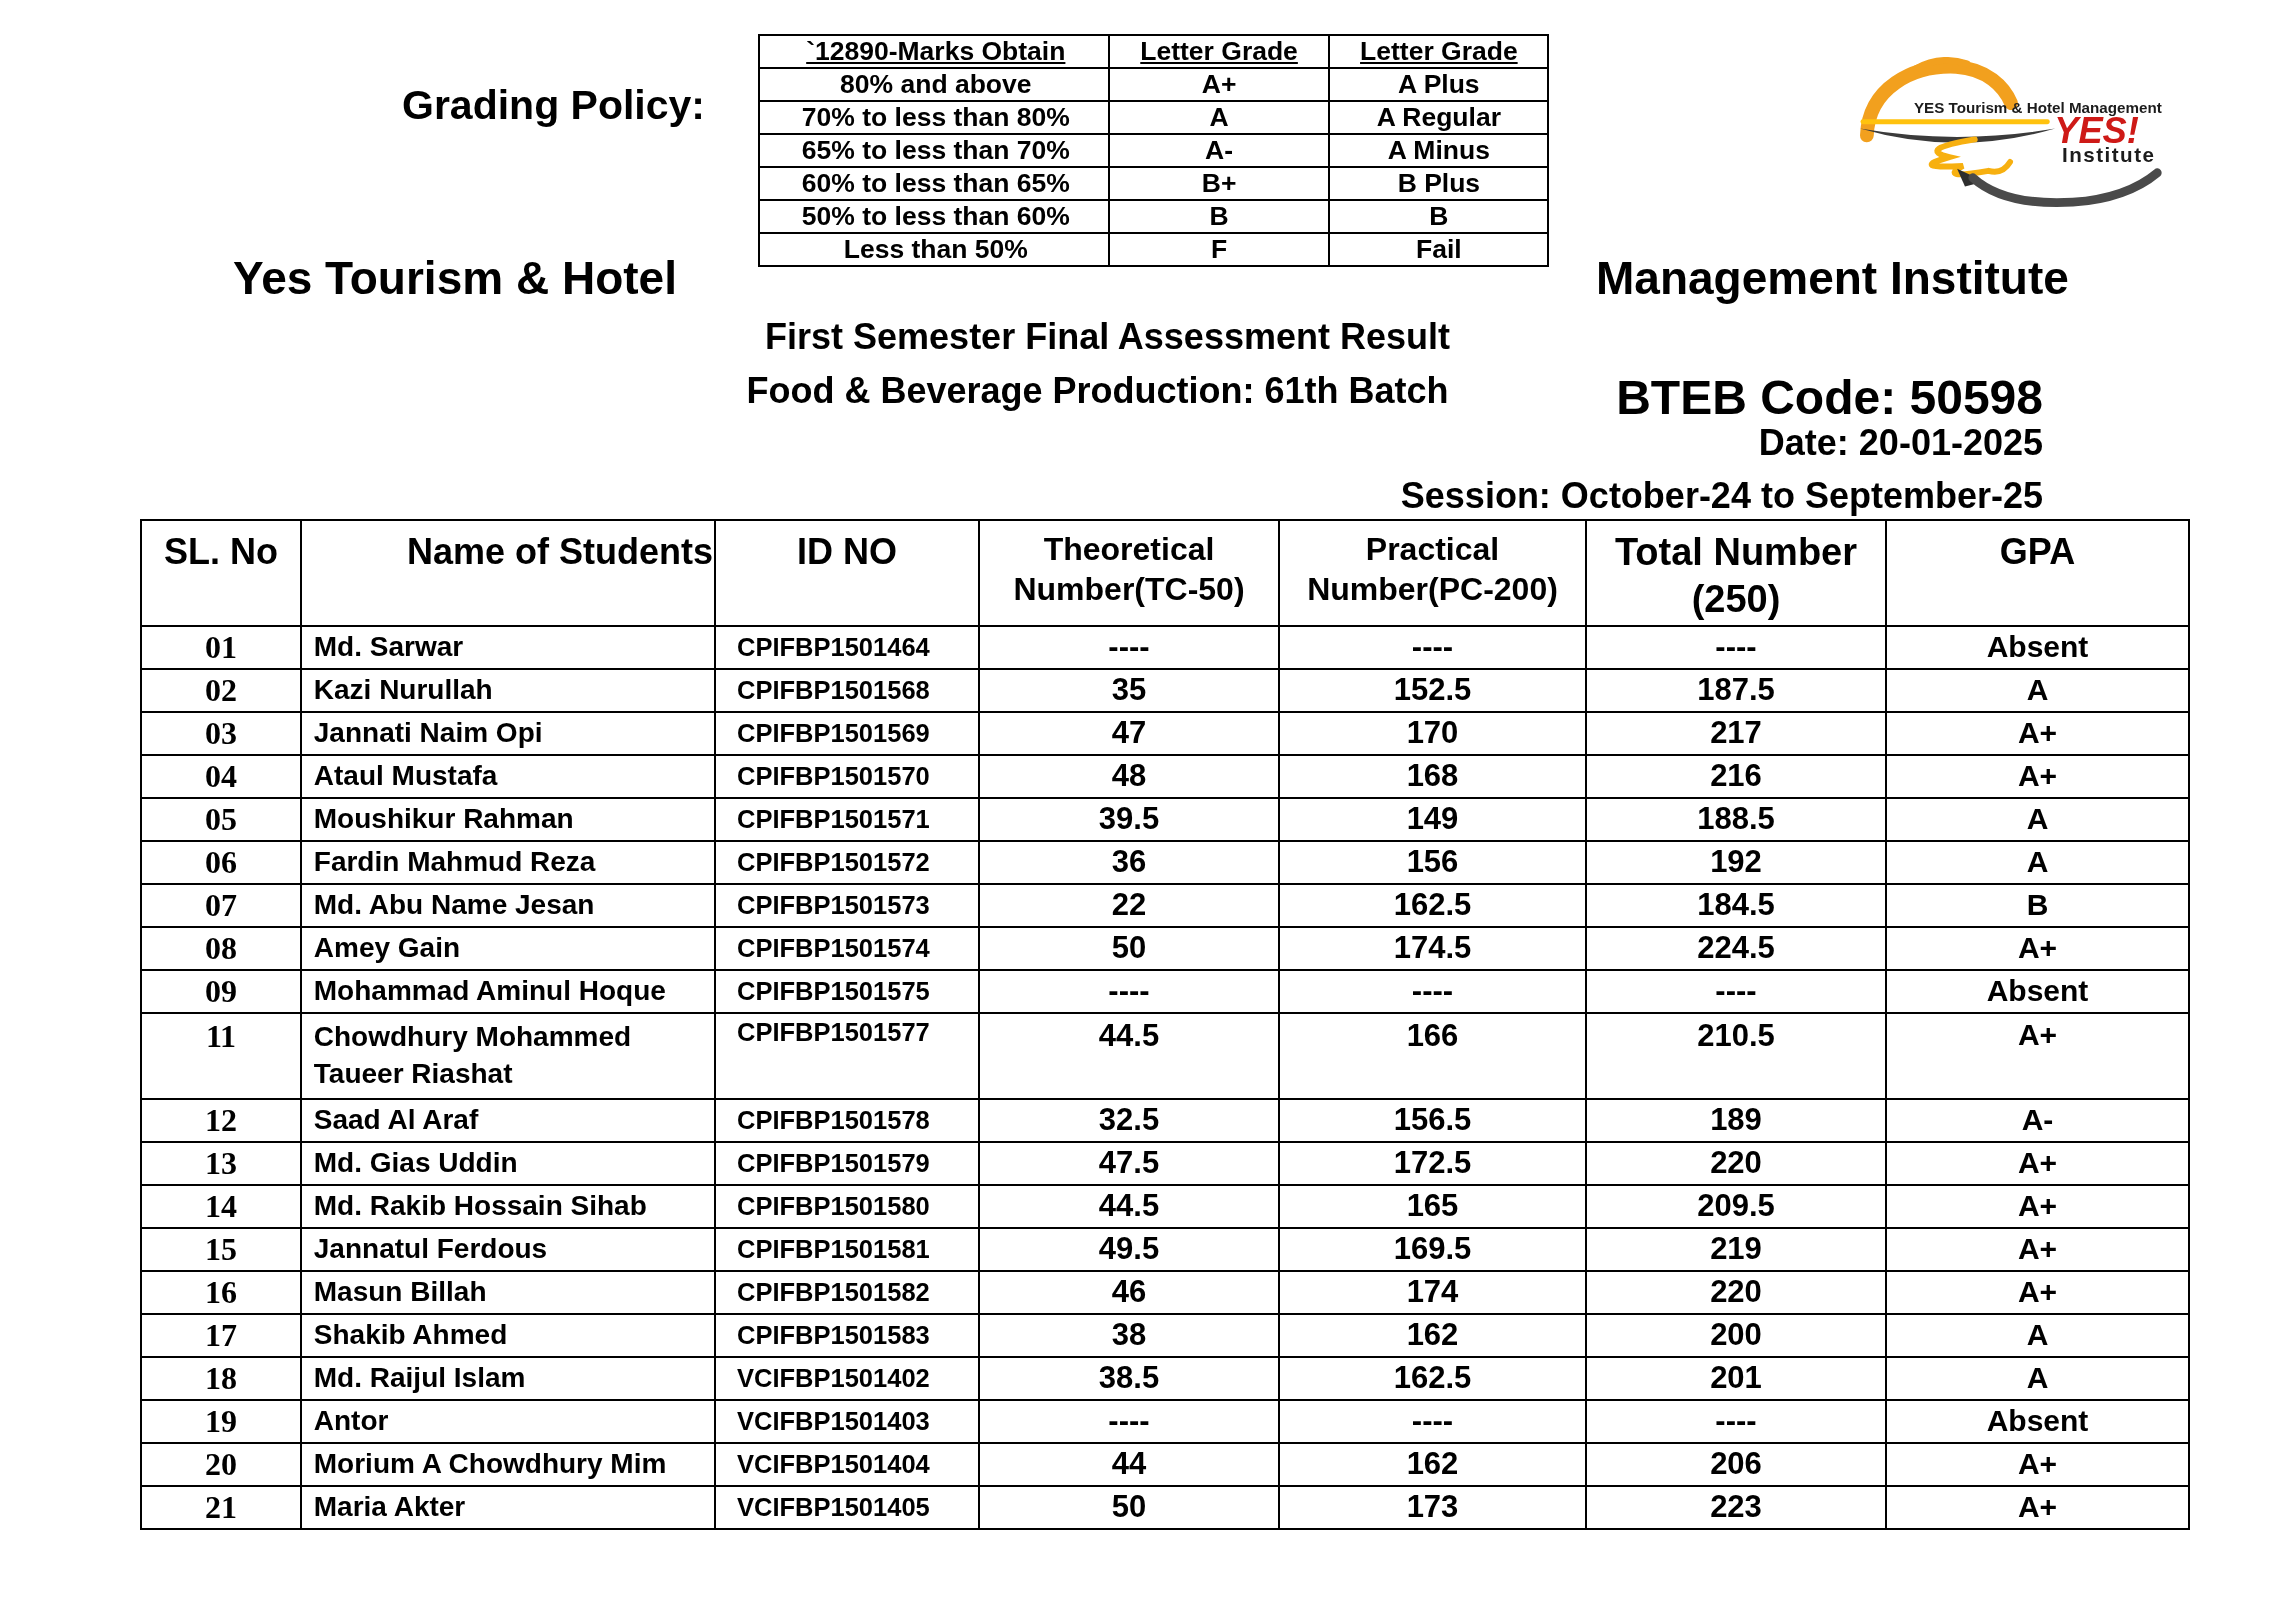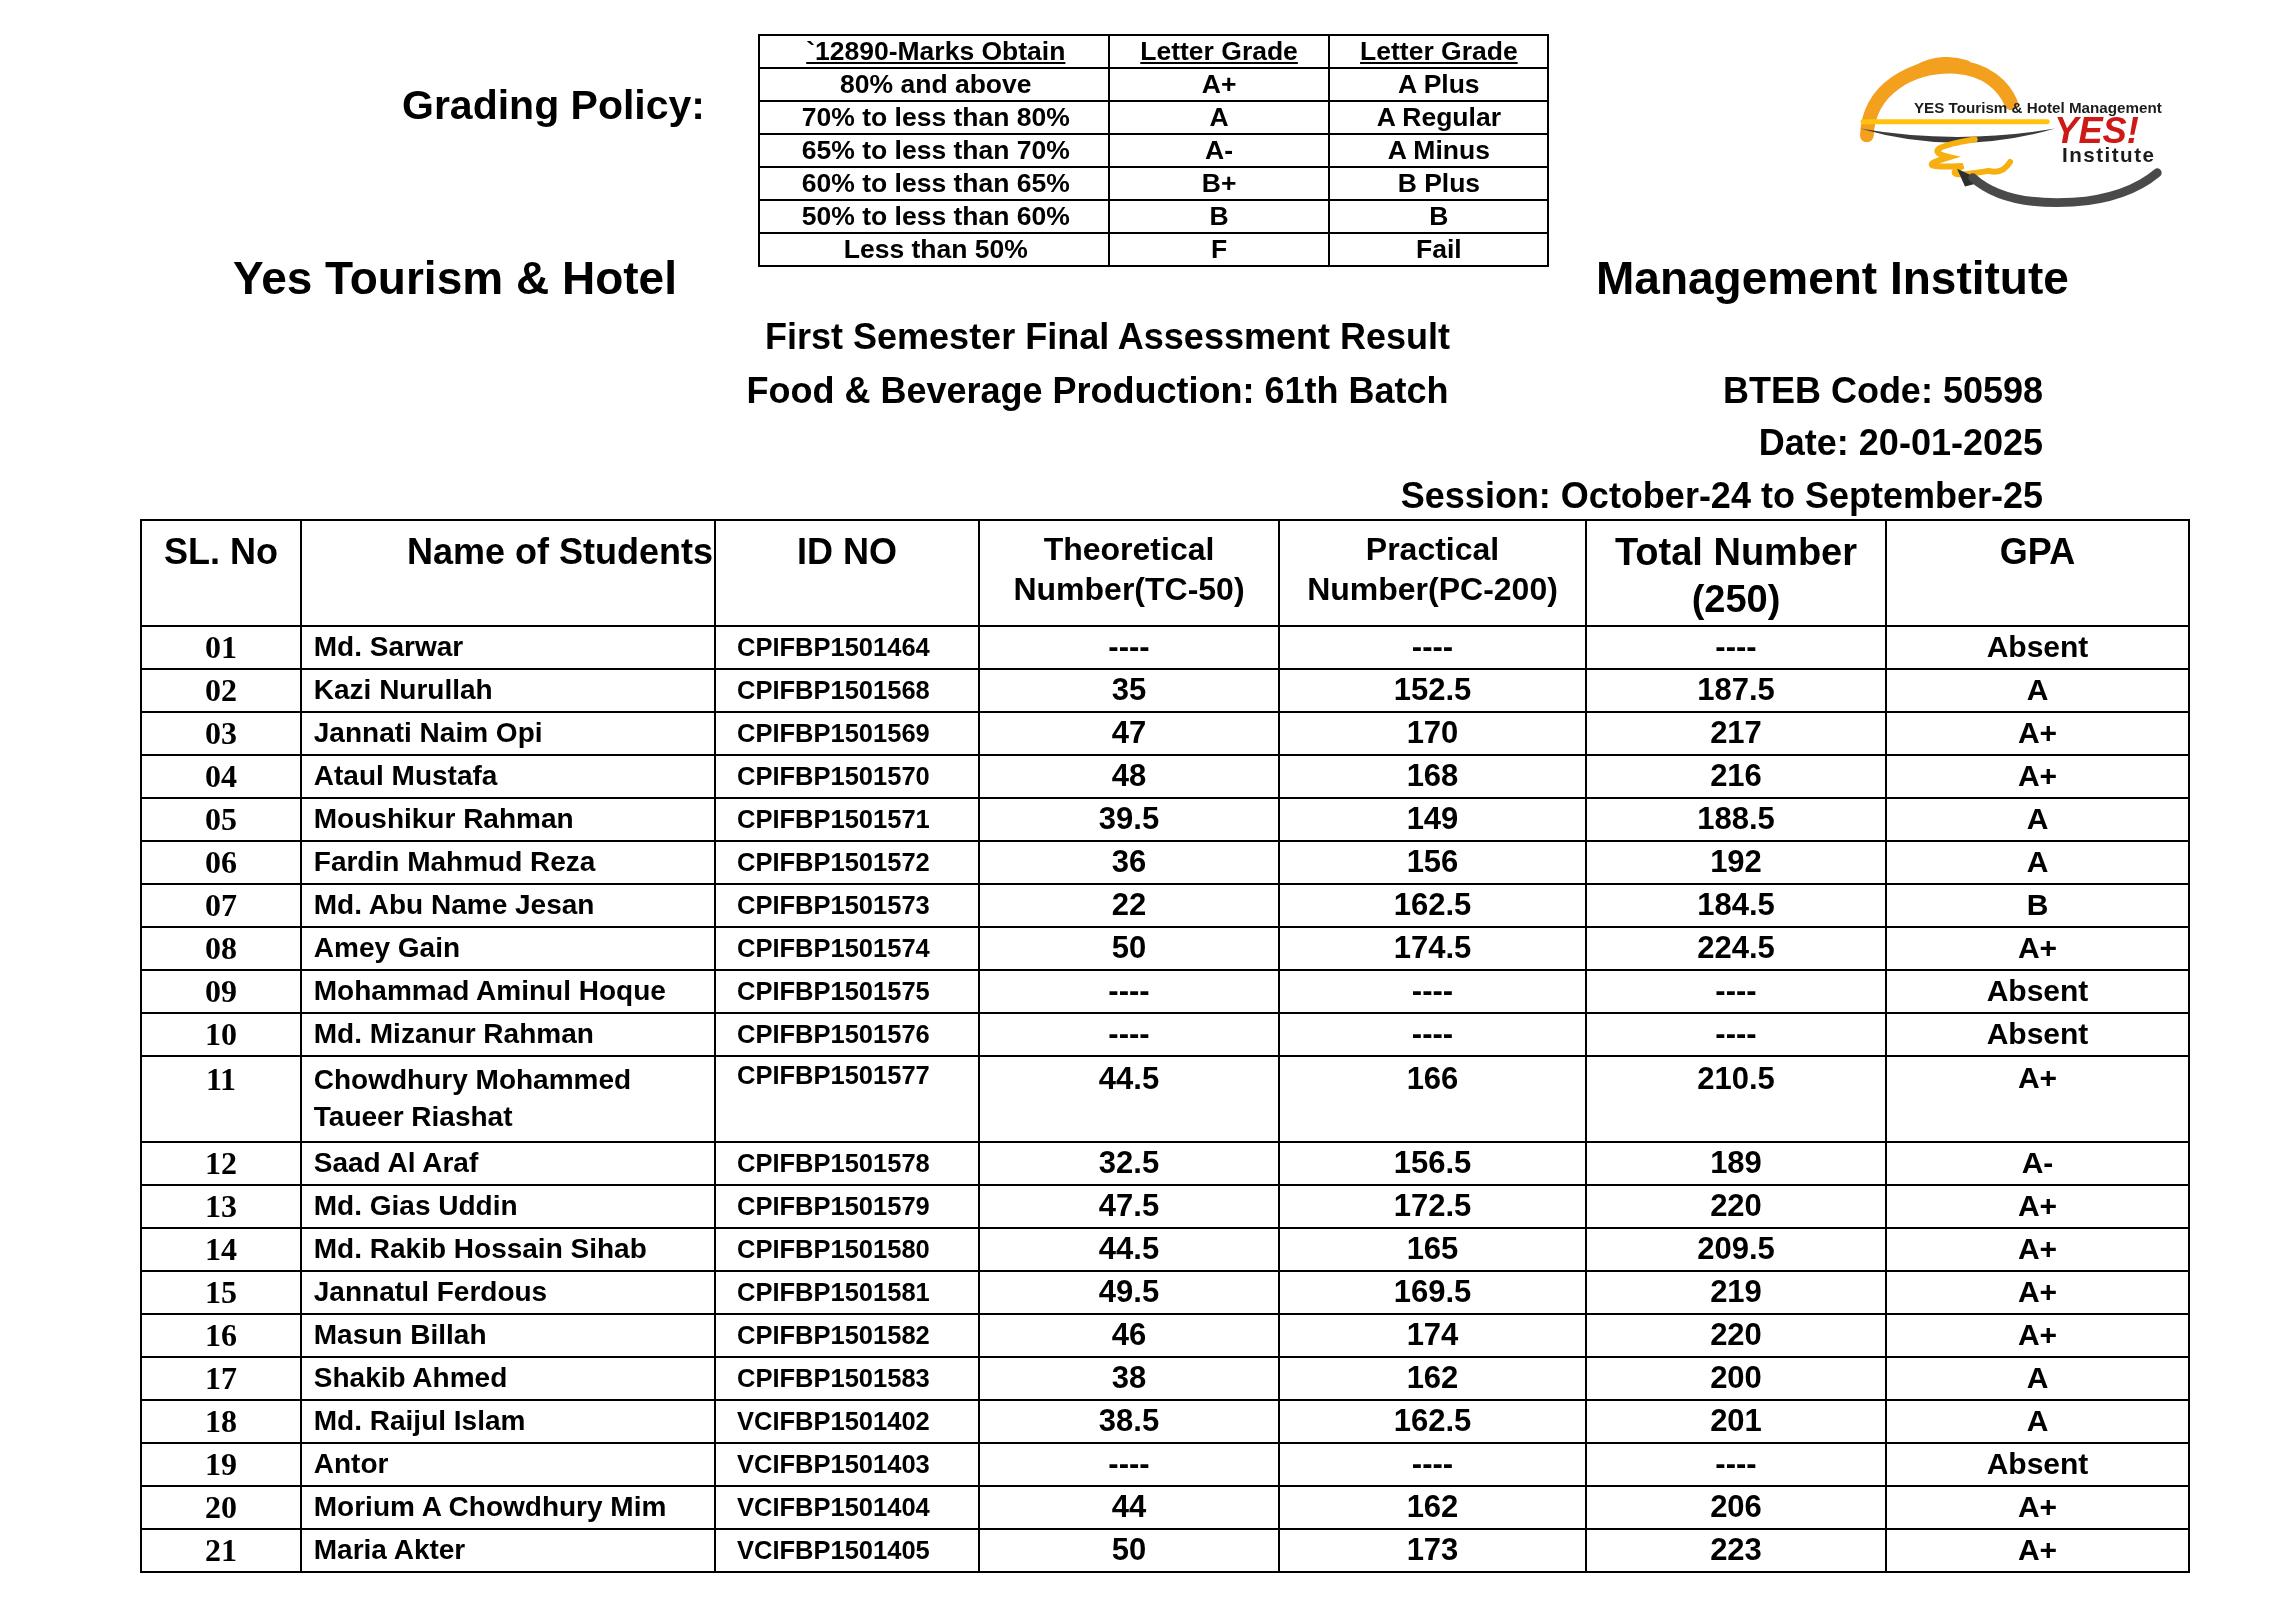--- a/index.html
+++ b/index.html
@@ -9,21 +9,21 @@
     overflow:hidden;
   }
   .abs { position:absolute; }
 
   
   .grading-label { left:402px; top:82px; font-size:41px; letter-spacing:0; }
   .title-left  { left:233px;  top:251px; font-size:46px; }
   .title-right { left:1596px; top:251px; font-size:46px; }
   .subtitle1 { left:743px; top:316px; width:729px; text-align:center; font-size:36px; }
   .subtitle2 { left:733px; top:370px; width:729px; text-align:center; font-size:36px; }
-  .bteb    { left:1568px; top:370px; width:475px; text-align:right; font-size:36px; }
+  .bteb    { left:1568px; top:370px; width:475px; text-align:right; font-size:48px; }
   .date    { left:1568px; top:422px; width:475px; text-align:right; font-size:36px; }
   .session { left:1274px; top:475px; width:769px; text-align:right; font-size:36px; }
 
   
   .grading-table { left:758px; top:34px; border-collapse:collapse; table-layout:fixed; }
   .grading-table th, .grading-table td {
     border:2px solid #000; font-size:26.5px; font-weight:700;
     height:30px; padding:0 5.9px; overflow:hidden; white-space:nowrap;
   }
   .grading-table th { text-decoration:underline; }
@@ -254,29 +254,20 @@
         </tr>
         <tr>
           <td class="sl">09</td>
           <td class="name">Mohammad Aminul Hoque</td>
           <td class="id">CPIFBP1501575</td>
           <td class="num">----</td>
           <td class="num">----</td>
           <td class="num">----</td>
           <td class="gpa">Absent</td>
         </tr>
-        <tr>
-          <td class="sl">10</td>
-          <td class="name">Md. Mizanur Rahman</td>
-          <td class="id">CPIFBP1501576</td>
-          <td class="num">----</td>
-          <td class="num">----</td>
-          <td class="num">----</td>
-          <td class="gpa">Absent</td>
-        </tr>
         <tr class="tall">
           <td class="sl">11</td>
           <td class="name">Chowdhury Mohammed Taueer Riashat</td>
           <td class="id">CPIFBP1501577</td>
           <td class="num">44.5</td>
           <td class="num">166</td>
           <td class="num">210.5</td>
           <td class="gpa">A+</td>
         </tr>
         <tr>

